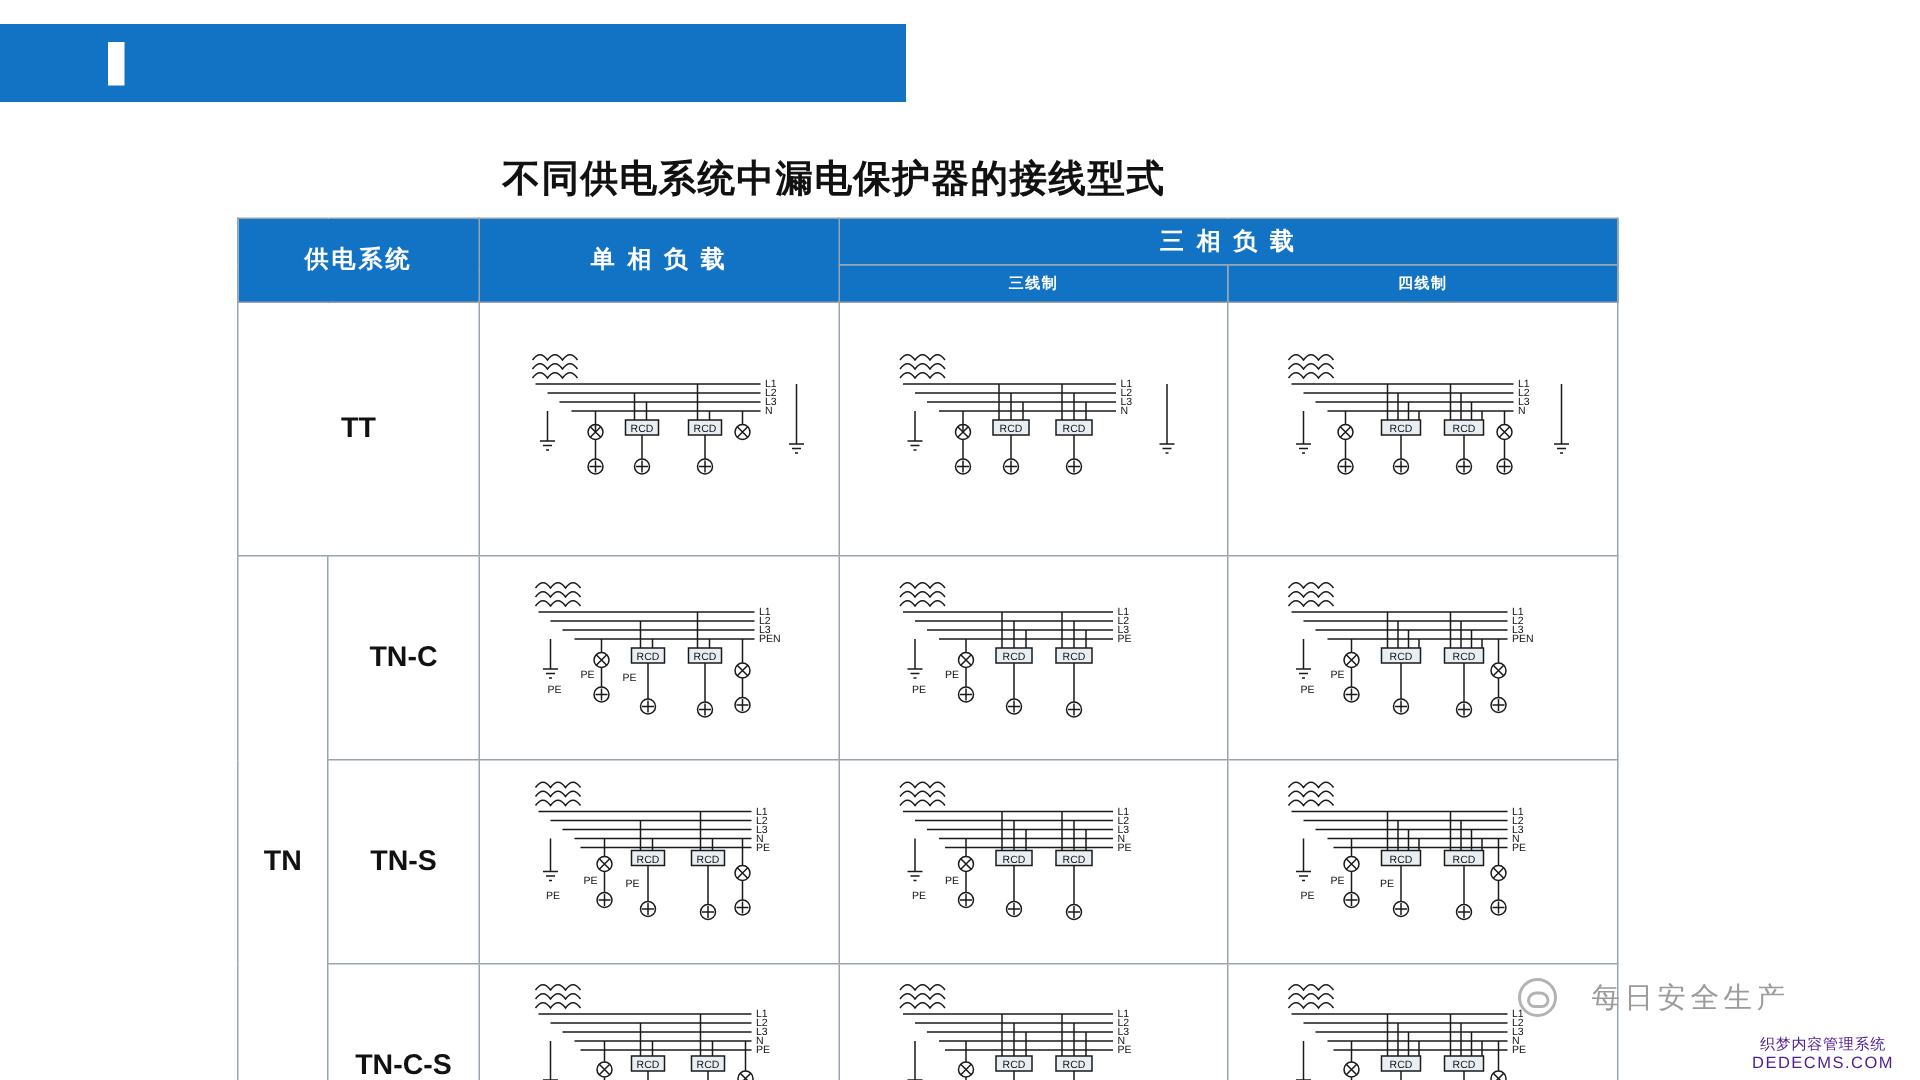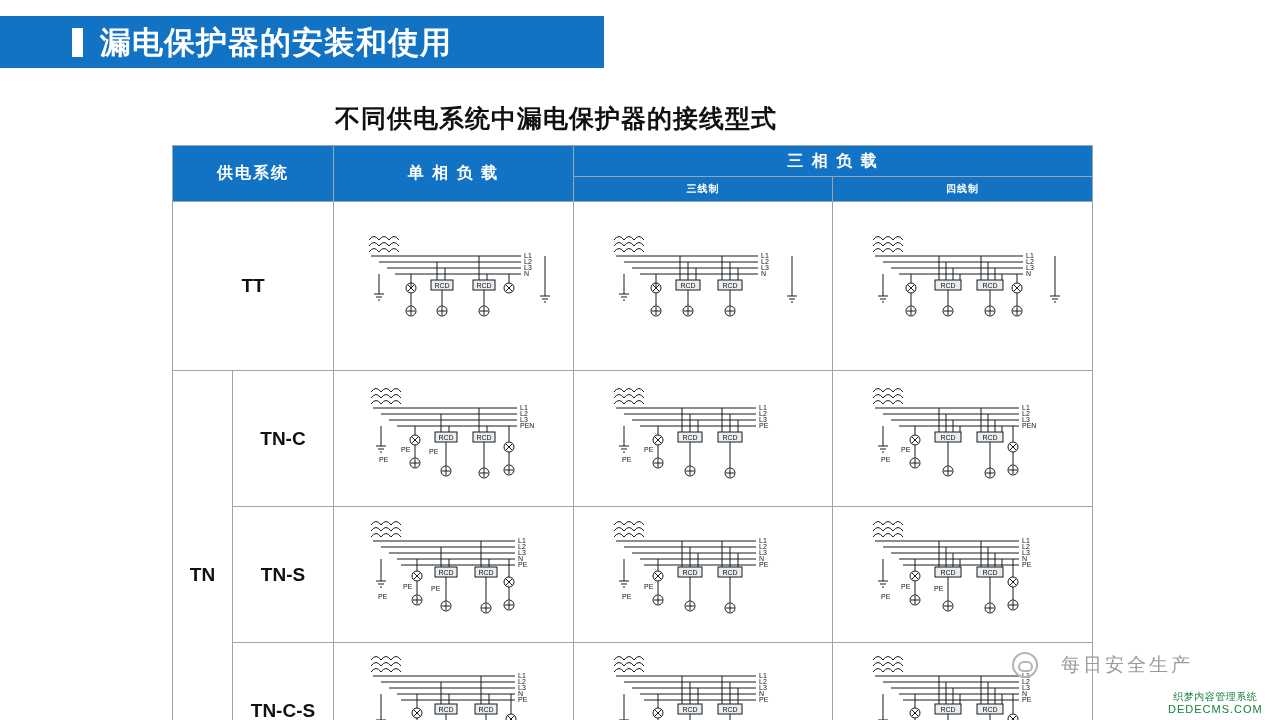--- a/index.html
+++ b/index.html
@@ -54,21 +54,21 @@
     text-align: center;
     font-size: 25px;
     font-weight: bold;
     color: #111111;
     letter-spacing: 1px;
   }
 
   
   .table-wrap {
     position: absolute;
-    left: 172px; top: 145px;
+    left: 158px; top: 145px;
     width: 920px;
     height: 573px;
   }
   table.matrix {
     border-collapse: collapse;
     width: 920px;
     table-layout: fixed;
   }
   table.matrix td, table.matrix th {
     border: 1px solid #9aa4ad;
@@ -127,33 +127,32 @@
   }
   .wm-wechat .wm-text {
     font-size: 19px;
     letter-spacing: 3px;
     color: #9b9b9b;
   }
   .wm-dede {
     position: absolute;
     left: 1168px; top: 690px;
     text-align: center;
-    color: #15803d;
+    color: #4c1d95;
     line-height: 13px;
   }
   .wm-dede .l1 { font-size: 10px; letter-spacing: 0.5px; }
   .wm-dede .l2 { font-size: 11px; letter-spacing: 1px; }
 </style>
 </head>
 <body>
 
 <div class="header">
   <div class="header-bar"></div>
   <div class="header-tick"></div>
-  <div class="header-title">漏电保护器的安装和使用</div>
 </div>
 
 <div class="subtitle">不同供电系统中漏电保护器的接线型式</div>
 
 <div class="table-wrap">
 <table class="matrix">
   <colgroup>
     <col style="width:60px">
     <col style="width:101px">
     <col style="width:240px">

